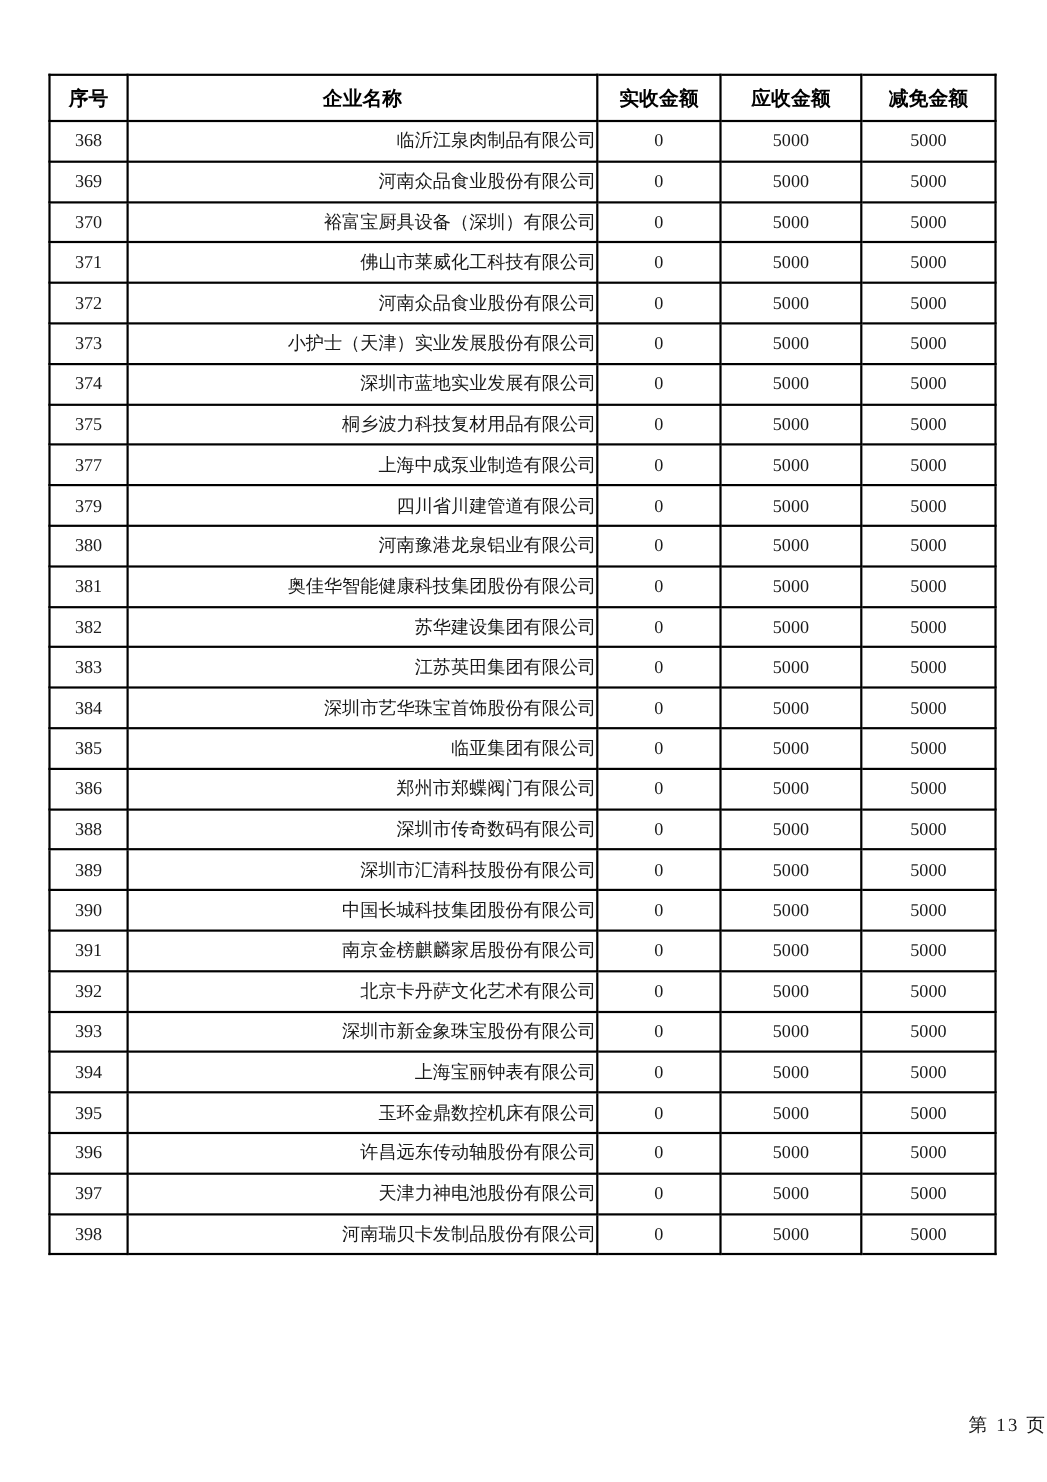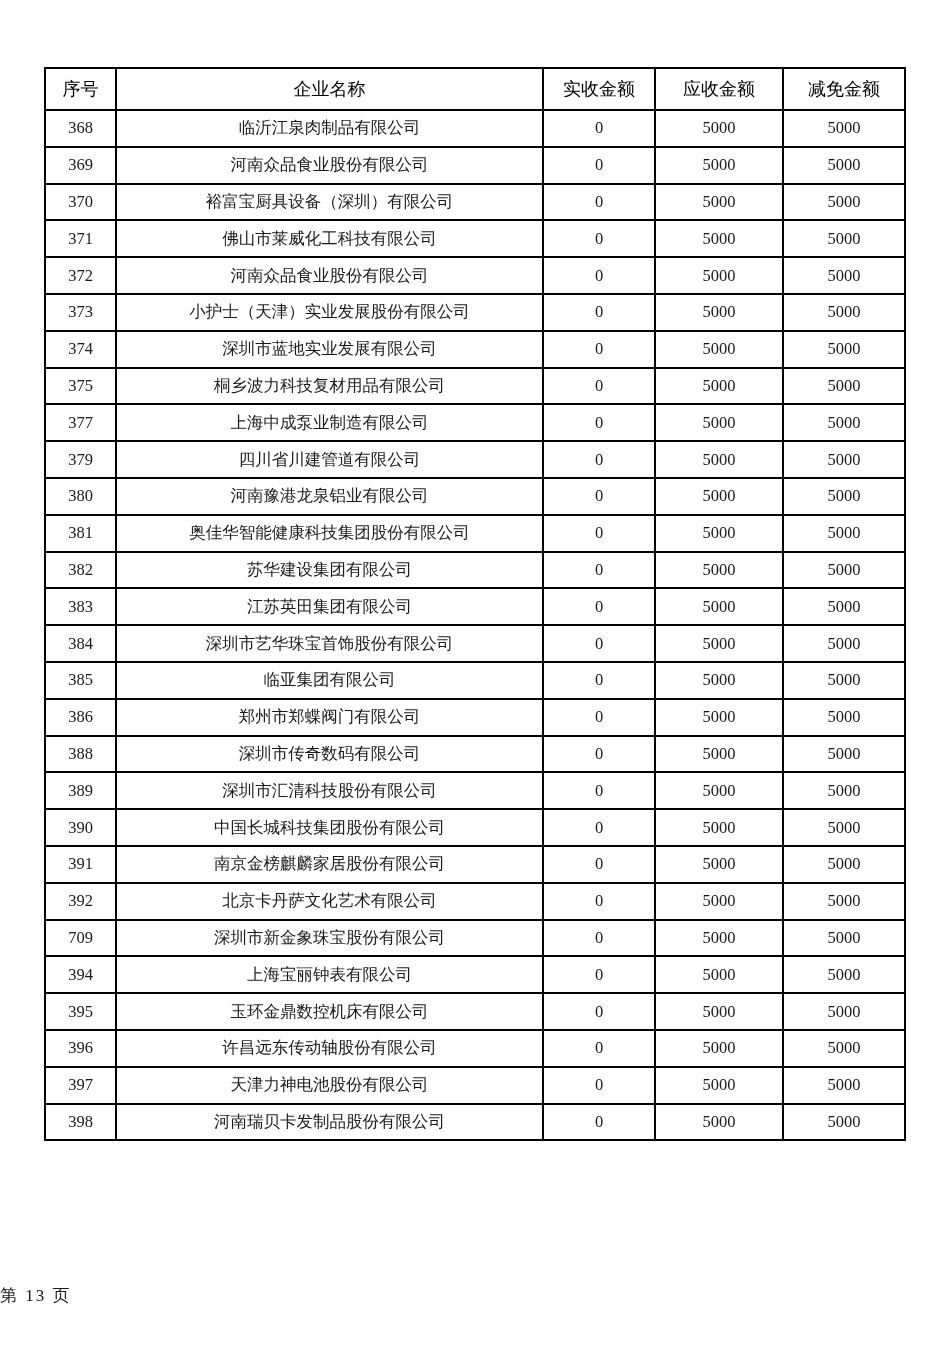--- a/index.html
+++ b/index.html
@@ -34,43 +34,43 @@
   }
   table.fee-table thead tr {
     height: 42px;
   }
   table.fee-table tbody tr {
     height: 36.8px;
     border-radius: 16px;
   }
   table.fee-table th {
     font-family: "Liberation Sans", "DejaVu Sans", sans-serif;
-    font-weight: normal;
+    font-weight: bold;
     font-size: 18px;
     text-align: center;
     color: #000000;
   }
   td.cell-index,
   td.cell-num {
     text-align: center;
     font-size: 16.5px;
     color: #1a1a1a;
   }
   td.cell-name {
-    text-align: center;
+    text-align: right;
     padding-left: 6px;
     font-size: 16.5px;
     color: #1a1a1a;
   }
   .page-footer {
     position: absolute;
     left: 0;
     top: 1284px;
     width: 100%;
-    text-align: left;
+    text-align: right;
     font-size: 17px;
     letter-spacing: 2px;
     color: #1a1a1a;
   }
 </style>
 </head>
 <body>
 
 <div class="table-wrap">
   <table class="fee-table">
@@ -264,21 +264,21 @@
 
   <tr>
     <td class="cell-index">392</td>
     <td class="cell-name">北京卡丹萨文化艺术有限公司</td>
     <td class="cell-num">0</td>
     <td class="cell-num">5000</td>
     <td class="cell-num">5000</td>
   </tr>
 
   <tr>
-    <td class="cell-index">709</td>
+    <td class="cell-index">393</td>
     <td class="cell-name">深圳市新金象珠宝股份有限公司</td>
     <td class="cell-num">0</td>
     <td class="cell-num">5000</td>
     <td class="cell-num">5000</td>
   </tr>
 
   <tr>
     <td class="cell-index">394</td>
     <td class="cell-name">上海宝丽钟表有限公司</td>
     <td class="cell-num">0</td>

